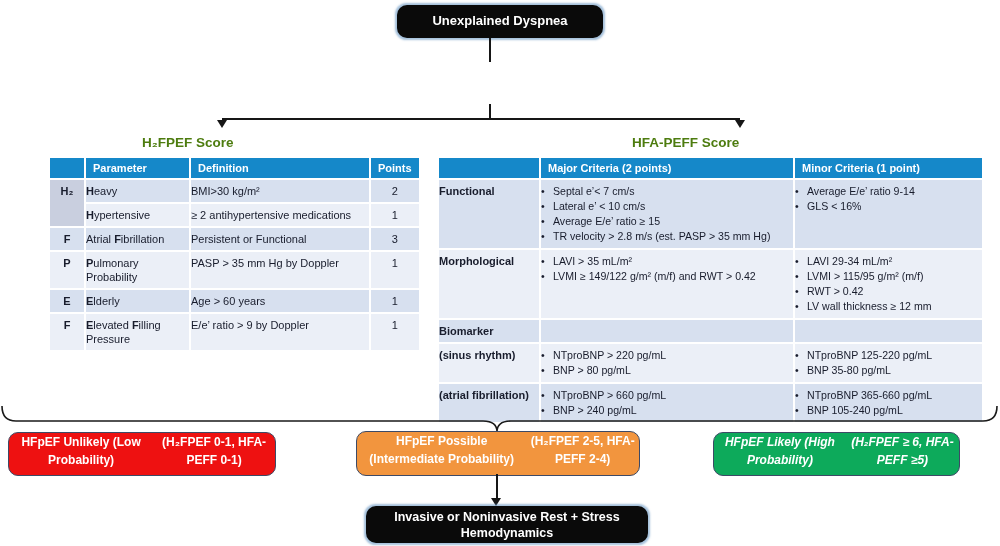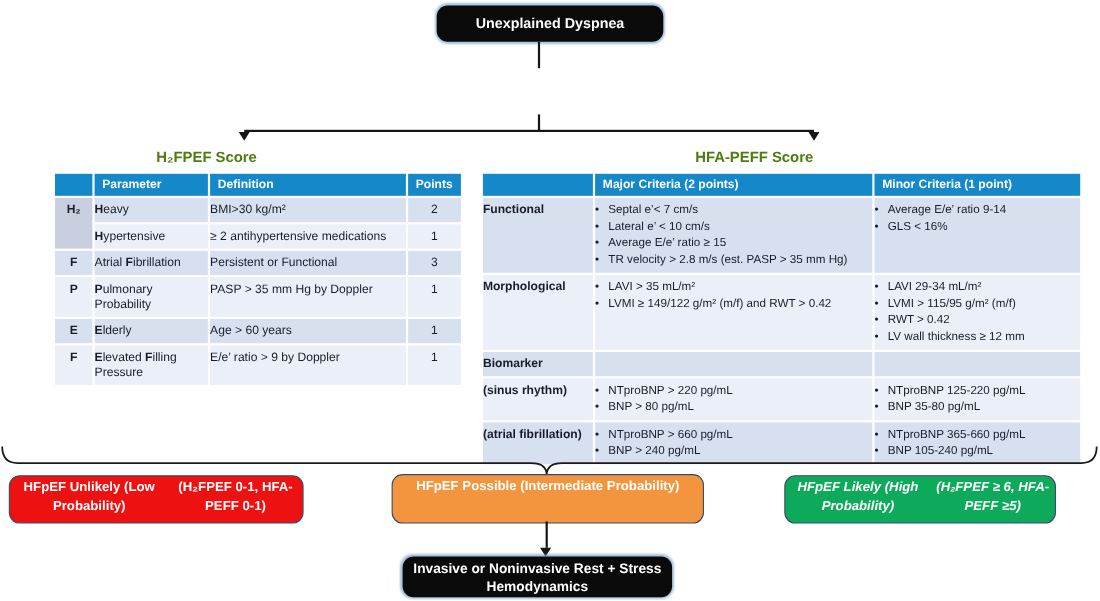--- a/index.html
+++ b/index.html
@@ -252,27 +252,28 @@
   <svg class="overlay" width="1000" height="546">
     <path d="M2,406 Q2,421 16,421 L483,421 Q497,421 497,432 Q497,421 511,421 L983,421 Q997,421 997,406" fill="none" stroke="#1a1a1a" stroke-width="1.6"></path>
   </svg>
 
   <div class="outcome" style="left: 8px; top: 432px; width: 266px; height: 42px; background: rgb(238, 17, 17);">
     <div>HFpEF Unlikely (Low Probability)</div>
     <div>(H₂FPEF 0-1, HFA-PEFF 0-1)</div>
   </div>
   <div class="outcome" style="left: 356px; top: 431px; width: 282px; height: 43px; background: rgb(242, 149, 62);">
     <div>HFpEF Possible (Intermediate Probability)</div>
+    <div>(H₂FPEF 2-5, HFA-PEFF 2-4)</div>
   </div>
   <div class="outcome" style="left: 713px; top: 432px; width: 245px; height: 42px; background: rgb(13, 170, 91); font-style: italic;">
     <div>HFpEF Likely (High Probability)</div>
     <div>(H₂FPEF ≥ 6, HFA-PEFF ≥5)</div>
   </div>
 
   <div class="vline" style="left:496px;top:474px;height:24px;"></div>
   <div class="arrowdown" style="left:491px;top:498px;"></div>
 
-  <div class="blackbox" style="left:356px;top:506px;width:245px;height:37px;font-size:12.5px;">
+  <div class="blackbox" style="left:356px;top:506px;width:282px;height:37px;font-size:12.5px;">
     <div class="ln">Invasive or Noninvasive Rest + Stress</div>
     <div class="ln">Hemodynamics</div>
   </div>
 
 </div>
 
 </body></html>

